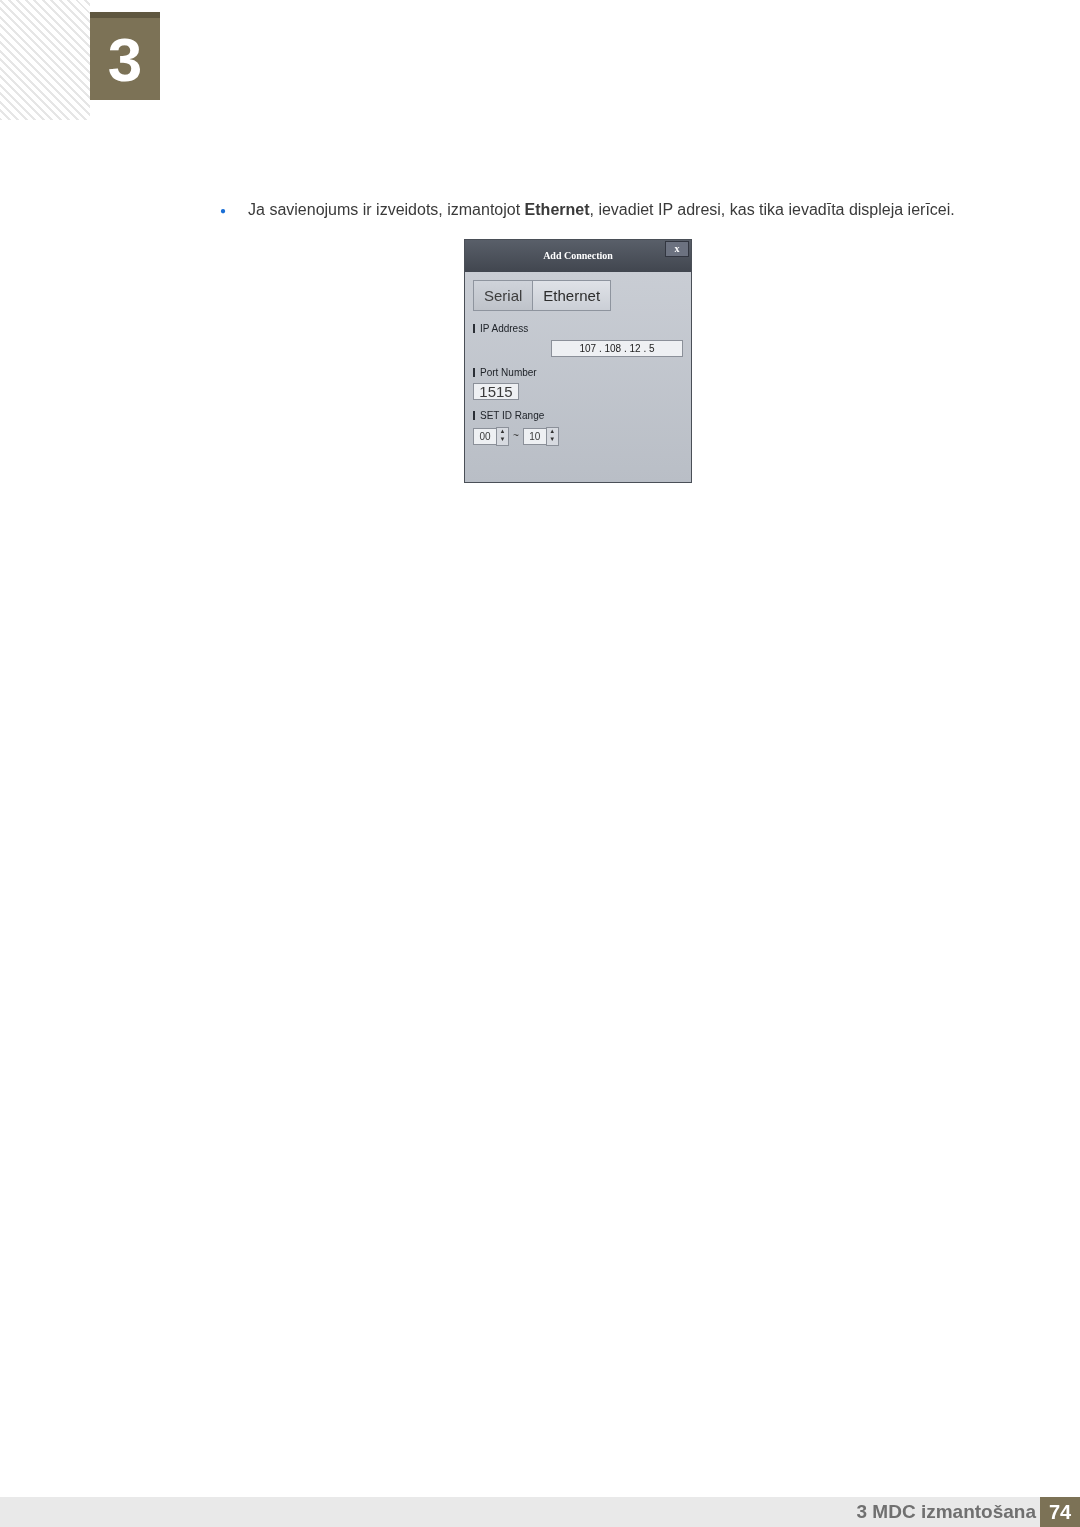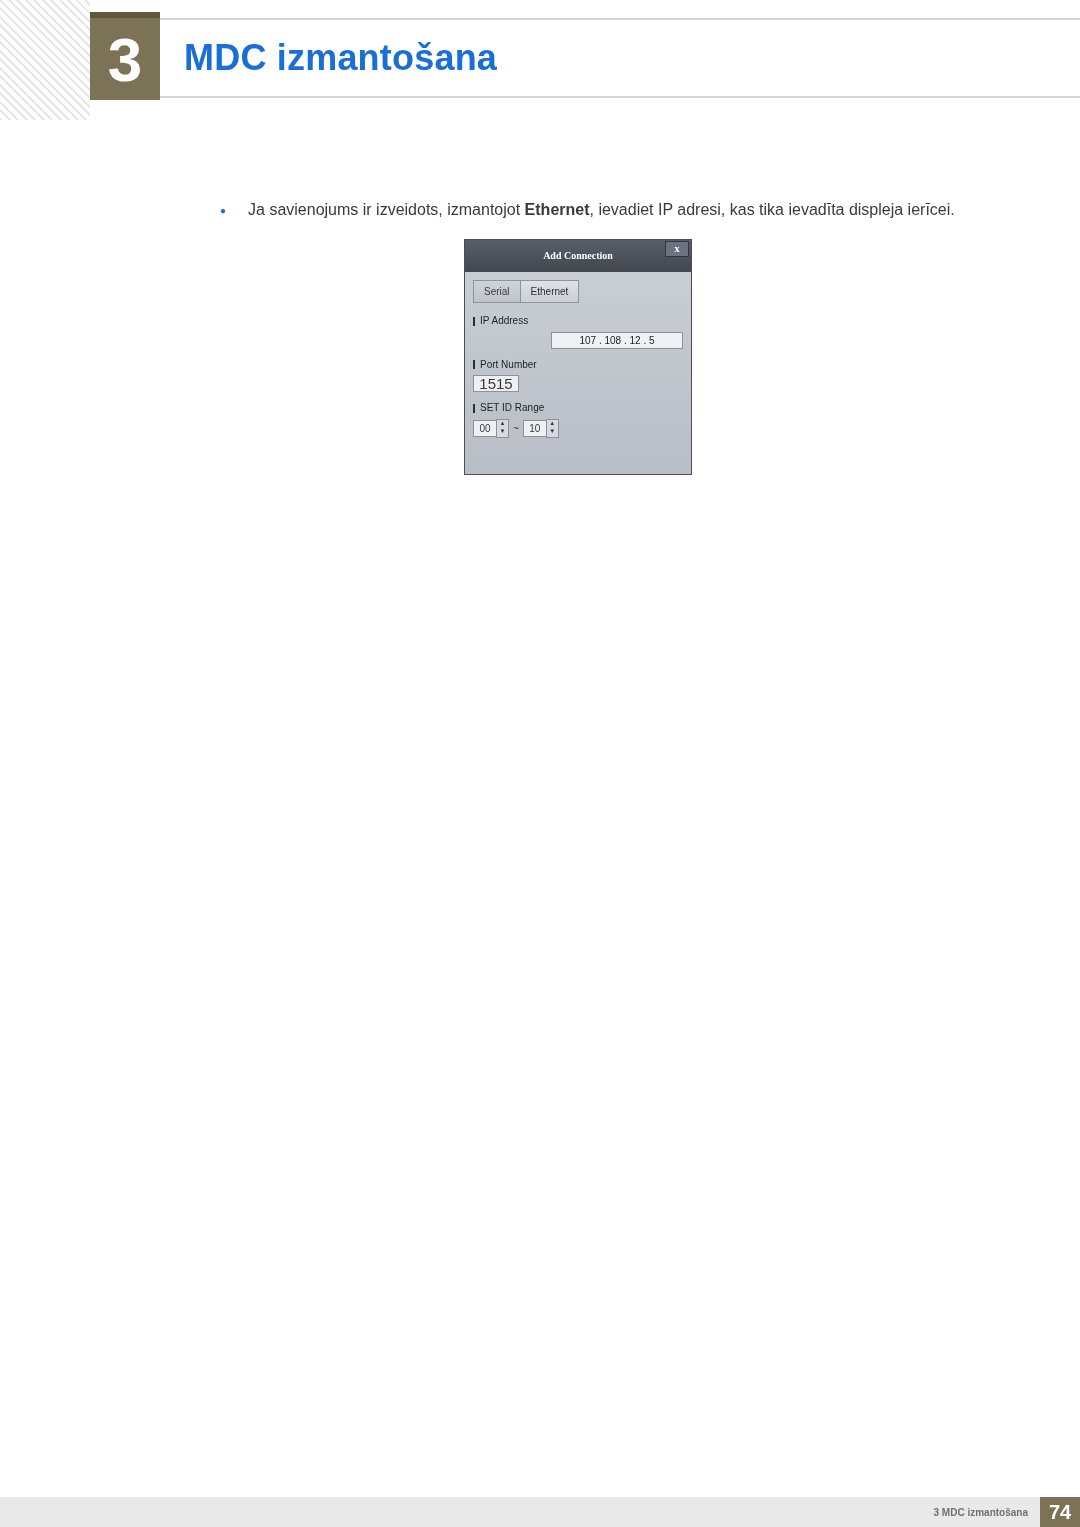--- a/index.html
+++ b/index.html
@@ -118,21 +118,21 @@
   .dlg-body {
     background: linear-gradient(#c9cdd4, #b9bec6);
     padding: 8px 8px 6px 8px;
   }
   .dlg-tabs {
     display: flex;
     gap: 0;
     margin-bottom: 10px;
   }
   .dlg-tab {
-    font-size: 10px;
+    font-size: 15px;
     color: #2d2d2d;
     padding: 3px 10px;
     border: 1px solid #8e949e;
     background: linear-gradient(#dfe2e7, #cbcfd6);
     margin-right: -1px;
   }
   .dlg-tab.inactive {
     background: linear-gradient(#cfd3da, #bfc3ca);
     color: #3d3d3d;
   }
@@ -226,23 +226,23 @@
     height: 30px;
     display: flex;
     align-items: stretch;
     background: #e9e9e9;
   }
   .footer .ctr {
     flex: 1;
     display: flex;
     align-items: center;
     justify-content: flex-end;
-    padding-right: 12px;
+    padding-right: 4px;
     color: #707070;
-    font-size: 10px;
+    font-size: 19px;
     font-weight: bold;
     background: #e9e9e9;
   }
   .footer .page {
     width: 40px;
     background: #7c7256;
     color: #fff;
     font-size: 20px;
     font-weight: bold;
     display: flex;
@@ -250,23 +250,20 @@
     justify-content: center;
   }
 </style>
 </head>
 <body>
 
 <div class="header">
   <div class="hatch"></div>
   <div class="chapter-badge">
     <span>3</span>
-  </div>
-  <div class="header-bar">
-    <div class="chapter-title">MDC izmantošana</div>
   </div>
 </div>
 
 <div class="body-text">
   <div class="bullet-row">
     <div class="bullet-dot">●</div>
     <div class="bullet-text">
       <span>Ja savienojums ir izveidots, izmantojot </span><b>Ethernet</b><span>, ievadiet IP adresi, kas tika ievadīta displeja ierīcei.</span>
     </div>
   </div>

